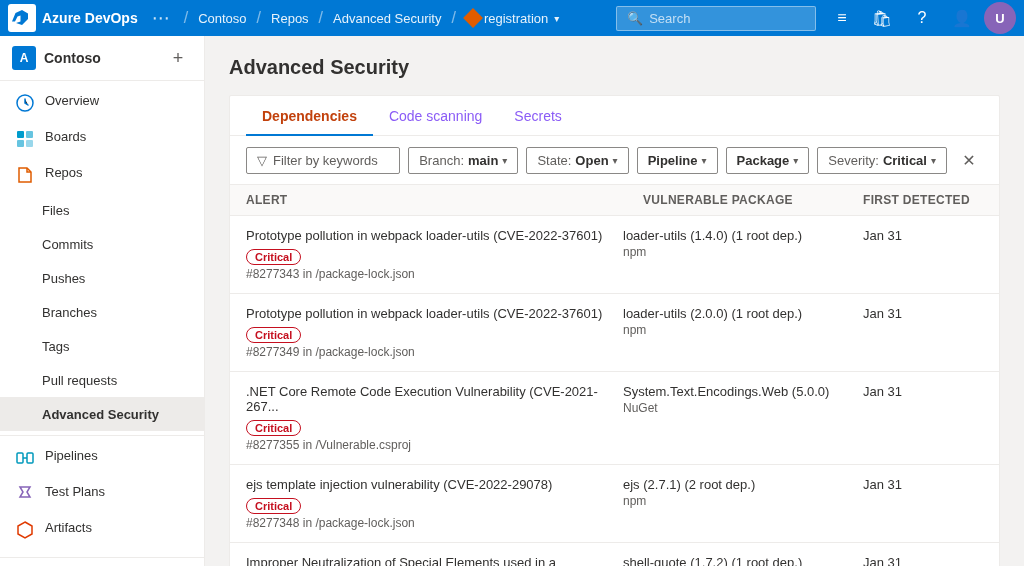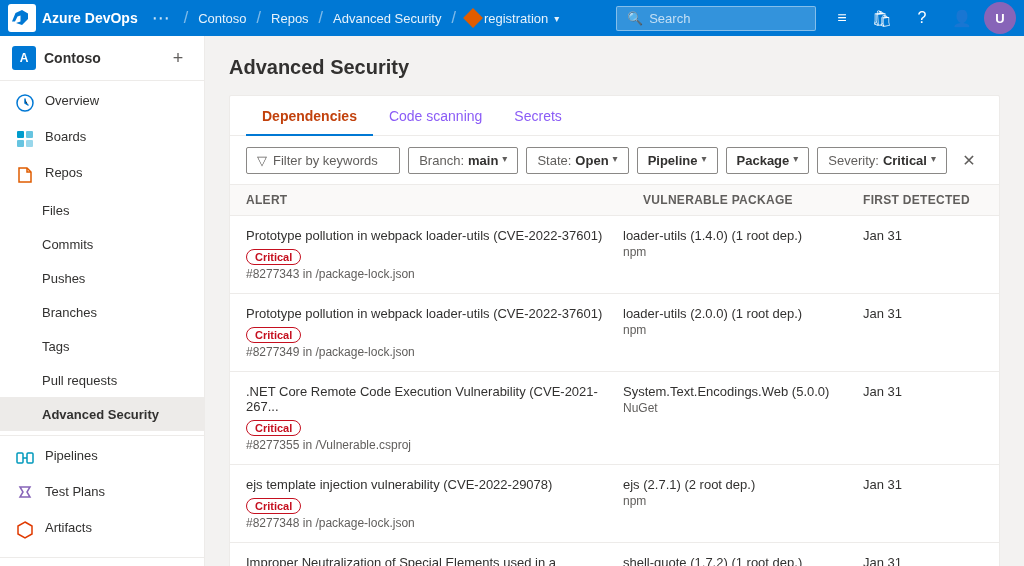--- a/index.html
+++ b/index.html
@@ -276,21 +276,21 @@
       padding: 5px 10px;
       background: white;
       color: #605e5c;
       font-size: 13px;
       flex: 1;
       min-width: 150px;
       cursor: text;
     }
     .filter-dropdown {
       display: flex;
-      align-items: flex-start;
+      align-items: center;
       gap: 4px;
       border: 1px solid #8a8886;
       border-radius: 2px;
       padding: 5px 10px;
       background: white;
       font-size: 13px;
       color: #323130;
       cursor: pointer;
       white-space: nowrap;
     }

